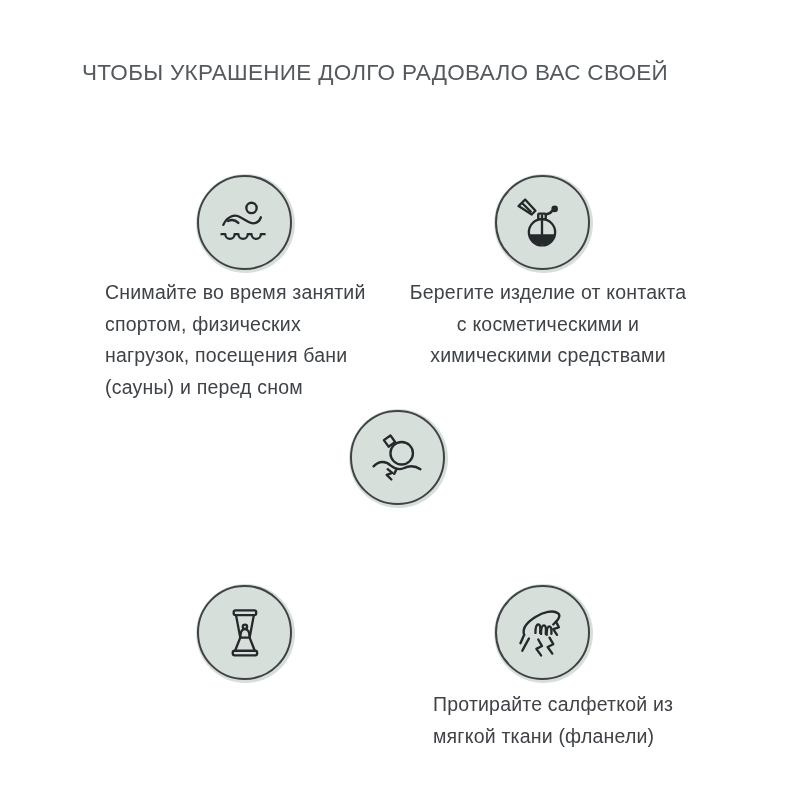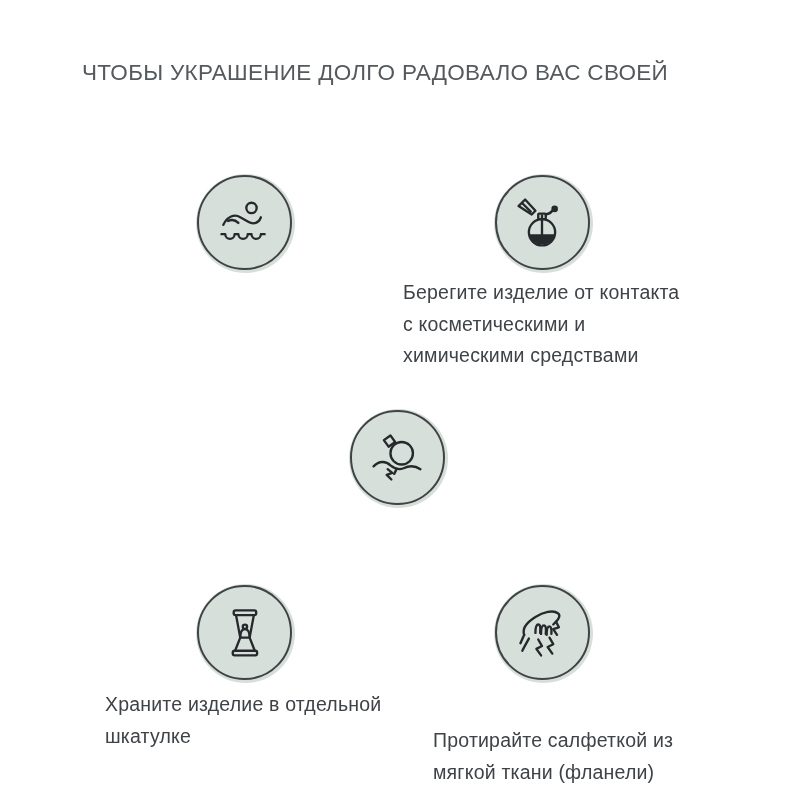--- a/index.html
+++ b/index.html
@@ -22,24 +22,24 @@
   .ic1{left:196px;top:174px;}
   .ic2{left:494px;top:174px;}
   .ic3{left:349px;top:409px;}
   .ic4{left:196px;top:584px;}
   .ic5{left:494px;top:584px;}
   
   .rec-text{position:absolute;white-space:pre-line;
     font-size:19.5px;line-height:31.5px;letter-spacing:0.2px;
     color:var(--body-text,#3f4347);}
   .tx1{left:105px;top:277px;width:320px;}
-  .tx2{left:403px;top:277px;width:330px;}
+  .tx2{left:383px;top:277px;width:330px;text-align:center;}
   .tx3{left:272px;top:509px;width:320px;}
   .tx4{left:105px;top:689px;width:340px;}
-  .tx5{left:433px;top:725px;width:320px;}
+  .tx5{left:433px;top:689px;width:320px;}
   
   .li{stroke:var(--icon-stroke,#26292c);stroke-width:2.5;fill:none;
     stroke-linecap:round;stroke-linejoin:round;}
   .fi{fill:var(--icon-stroke,#26292c);stroke:none;}
 </style>
 </head>
 <body>
 
 <div class="canvas">
 
@@ -48,20 +48,24 @@
   </header>
 
   <div class="circle ic1">
     <svg width="60" height="60" viewBox="0 0 64 64">
       <circle class="li" cx="40" cy="17" r="5.5"></circle>
       <path class="li" d="M10 35 C14 26 22 23 28 27 L37 32 C42 35 48 33 50 27"></path>
       <path class="li" d="M15 31 C19 29 23 30 26 33"></path>
       <path class="li" d="M8 45 h4 a5 5 0 0 0 10 0 h4 a5 5 0 0 0 10 0 h4 a5 5 0 0 0 10 0 h4"></path>
     </svg>
   </div>
+  <div class="rec-text tx1">Снимайте во время занятий
+спортом, физических
+нагрузок, посещения бани
+(сауны) и перед сном</div>
 
   <div class="circle ic2">
     <svg width="60" height="60" viewBox="0 0 64 64">
       <circle class="li" cx="32" cy="43" r="14"></circle>
       <path class="fi" d="M18.3 45 A14 14 0 0 0 45.7 45 Z"></path>
       <line class="li" x1="32" y1="25" x2="32" y2="45"></line>
       <rect class="li" x="28" y="23" width="8" height="6" rx="1"></rect>
       <path class="li" d="M25 20 L14 8 L7 15 L21 24 Z"></path>
       <line class="li" x1="20" y1="21" x2="11" y2="12"></line>
       <path class="li" d="M36 24 Q41 23 43 20"></path>
@@ -85,22 +89,20 @@
   <div class="circle ic4">
     <svg width="60" height="60" viewBox="0 0 64 64">
       <rect class="li" x="21" y="9" width="24" height="5" rx="2"></rect>
       <path class="li" d="M23.5 14 L28 38 L22.5 52"></path>
       <path class="li" d="M42.5 14 L38 38 L43.5 52"></path>
       <rect class="li" x="20" y="52" width="26" height="5" rx="2"></rect>
       <path class="li" d="M28 38 Q28 29 33 29 Q38 29 38 38 Z"></path>
       <circle class="li" cx="33" cy="26.5" r="2.3"></circle>
     </svg>
   </div>
-  <div class="rec-text tx4">Храните изделие в отдельной
-шкатулке</div>
 
   <div class="circle ic5">
     <svg width="60" height="60" viewBox="0 0 64 64">
       <path class="li" d="M13 35 C10 27 17 21 25 16 C33 11 44 8 49 12 C52 14 50 18 47 21 L44 24"></path>
       <path class="li" d="M25 33 Q25 24 28 24 Q31 24 30 33"></path>
       <path class="li" d="M31 34 Q31 25 34 25 Q37 25 36 34"></path>
       <path class="li" d="M37 35 Q37 26 40 26 Q42.5 26 42 34"></path>
       <path class="li" d="M47 21 L50 27 L44 29 L48 35"></path>
       <path class="li" d="M13 35 L9 44"></path>
       <path class="li" d="M18 39 Q14 46 11 52"></path>

